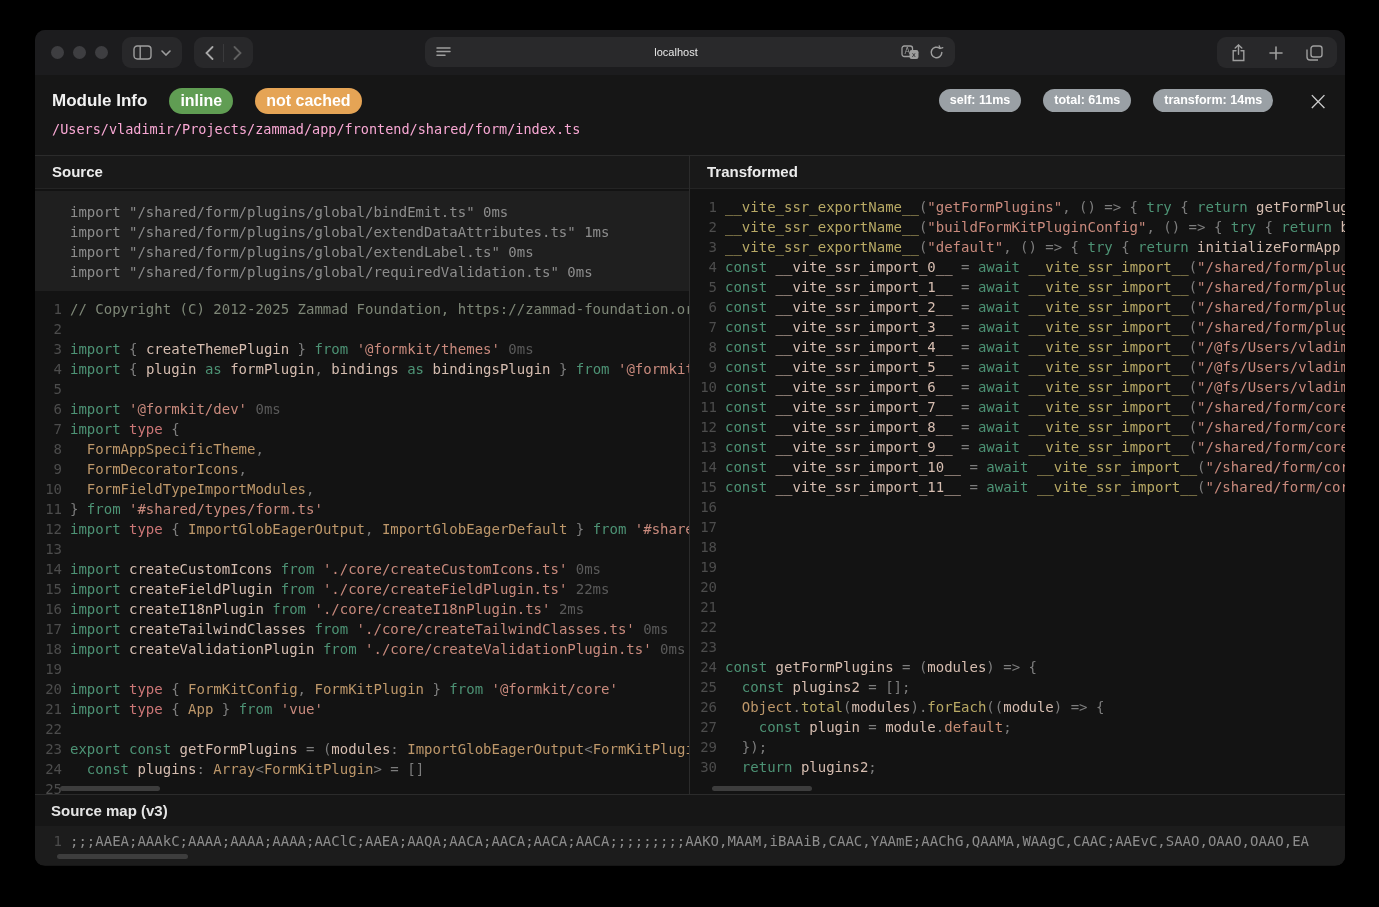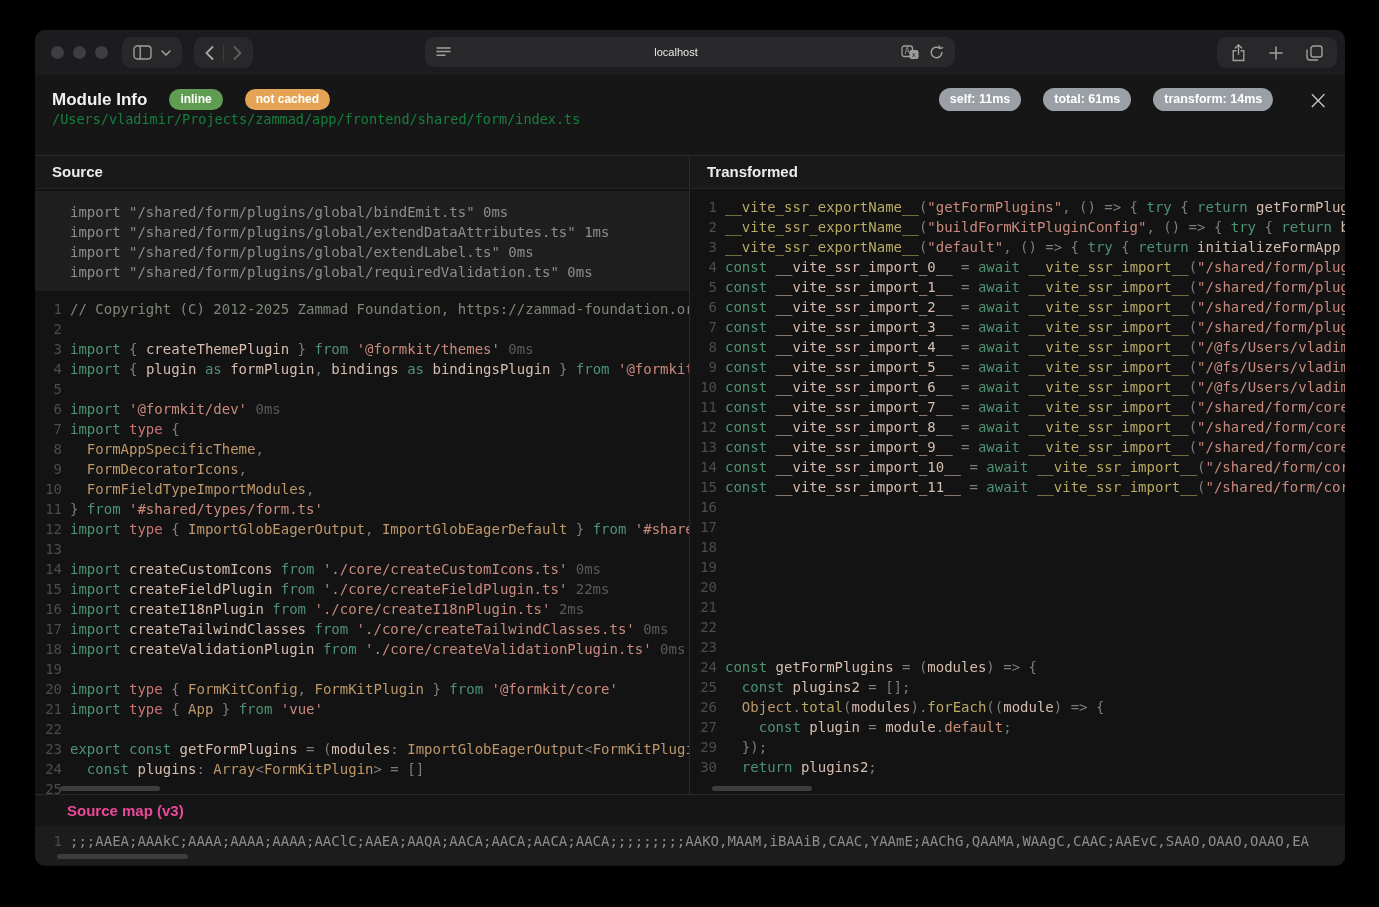--- a/index.html
+++ b/index.html
@@ -15,25 +15,25 @@
   .urlbar{position:absolute;left:390px;top:7px;width:530px;height:30px;background:#29292b;border-radius:9px;display:flex;align-items:center;padding:0 11px;box-sizing:border-box;color:#9e9e9e;}
   .url-text{flex:1;text-align:center;color:#e8e8e8;font-size:11px;}
   .tb-right{position:absolute;right:8px;top:7px;height:31px;background:#28282a;border-radius:9px;display:flex;align-items:center;padding:0 14px;gap:23px;color:#9e9e9e;}
   .tb-icon{display:flex;align-items:center;justify-content:center;}
   .tb-icon svg{display:block;}
 
   
   .modhead{height:80px;box-sizing:border-box;padding:13px 16px 0 17px;background:#161616;}
   .mh-row{display:flex;align-items:center;gap:22px;}
   .mh-title{font-size:17px;font-weight:700;color:#f2f2f2;}
-  .badge{font-size:12px;font-weight:700;color:#fff;padding:4px 11px;border-radius:999px;line-height:1.1;}
+  .badge{font-size:16px;font-weight:700;color:#fff;padding:4px 11px;border-radius:999px;line-height:1.1;}
   .mh-spacer{flex:1;}
   .pill{font-size:12.5px;font-weight:700;color:#fff;background:#9aa0a5;padding:4px 11px;border-radius:999px;line-height:1.2;}
   .mh-close{font-size:26px;font-weight:300;color:#cdcdcd;margin-left:12px;line-height:20px;font-family:"DejaVu Sans",sans-serif;}
-  .mh-path{font-family:"DejaVu Sans Mono",monospace;font-size:13.5px;color:#15803d;white-space:pre;}
+  .mh-path{margin-top:7px;font-family:"DejaVu Sans Mono",monospace;font-size:13.5px;color:#f9a8d4;white-space:pre;}
 
   
   .panels{display:flex;height:640px;border-top:1px solid #2b2b2b;border-bottom:1px solid #2b2b2b;box-sizing:border-box;}
   .panel{width:655px;box-sizing:border-box;display:flex;flex-direction:column;}
   .panel.src{border-right:1px solid #2b2b2b;}
   .phead{height:33px;line-height:32px;padding-left:17px;font-size:15px;font-weight:700;color:#ececec;background:#191919;border-bottom:1px solid #242424;box-sizing:border-box;}
   .code{flex:1;background:#131313;font-family:"DejaVu Sans Mono",monospace;font-size:14px;overflow:hidden;position:relative;}
   .code.t{padding-top:8px;}
   .cl{display:flex;height:20px;line-height:20px;}
   .ln{width:27px;min-width:27px;text-align:right;padding-right:8px;color:#4c4c4c;}
@@ -45,21 +45,21 @@
   .hthumb.tr-t{left:22px;width:100px;}
 
   
   .tk-k{color:var(--tk-k);} .tk-y{color:var(--tk-y);} .tk-s{color:var(--tk-s);}
   .tk-f{color:var(--tk-f);} .tk-t{color:var(--tk-t);} .tk-v{color:var(--tk-v);}
   .tk-c{color:var(--tk-c);} .tk-p{color:var(--tk-p);} .tk-m{color:var(--tk-m);}
   .tk-o{color:var(--tk-o);margin-top:14px;}
 
   
   .smap{height:70px;background:#161616;}
-  .smhead{height:31px;line-height:31px;padding-left:32px;font-size:15px;font-weight:700;color:#ec4899;}
+  .smhead{height:31px;line-height:31px;padding-left:16px;font-size:15px;font-weight:700;color:#e5e5e5;}
   .smline{height:39px;background:#1c1c1c;position:relative;font-family:"DejaVu Sans Mono",monospace;font-size:14px;padding-top:5px;box-sizing:border-box;overflow:hidden;}
   .smline .lc{color:#8d8d8d;}
   .smline .hthumb{left:22px;width:131px;bottom:6px;}
 </style>
 </head>
 <body>
 
 <div class="window">
 
   <div class="titlebar">

